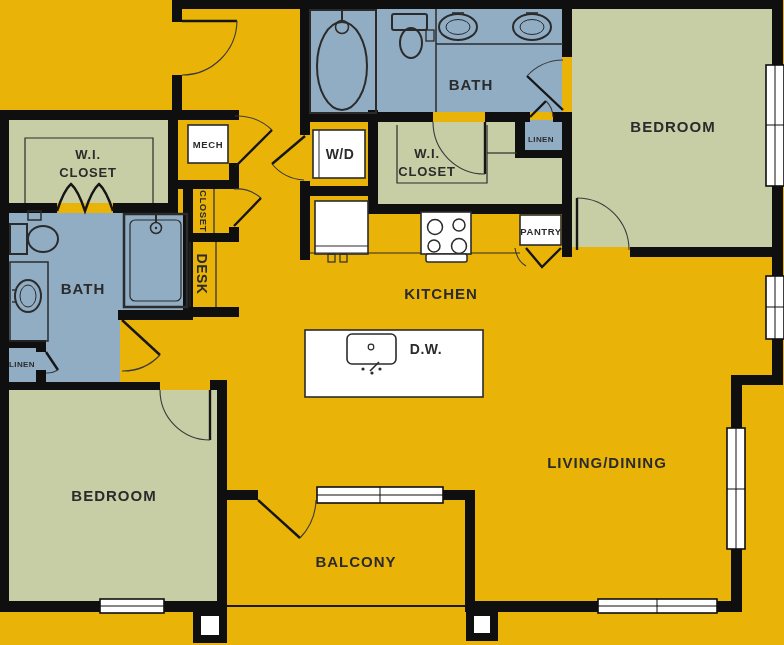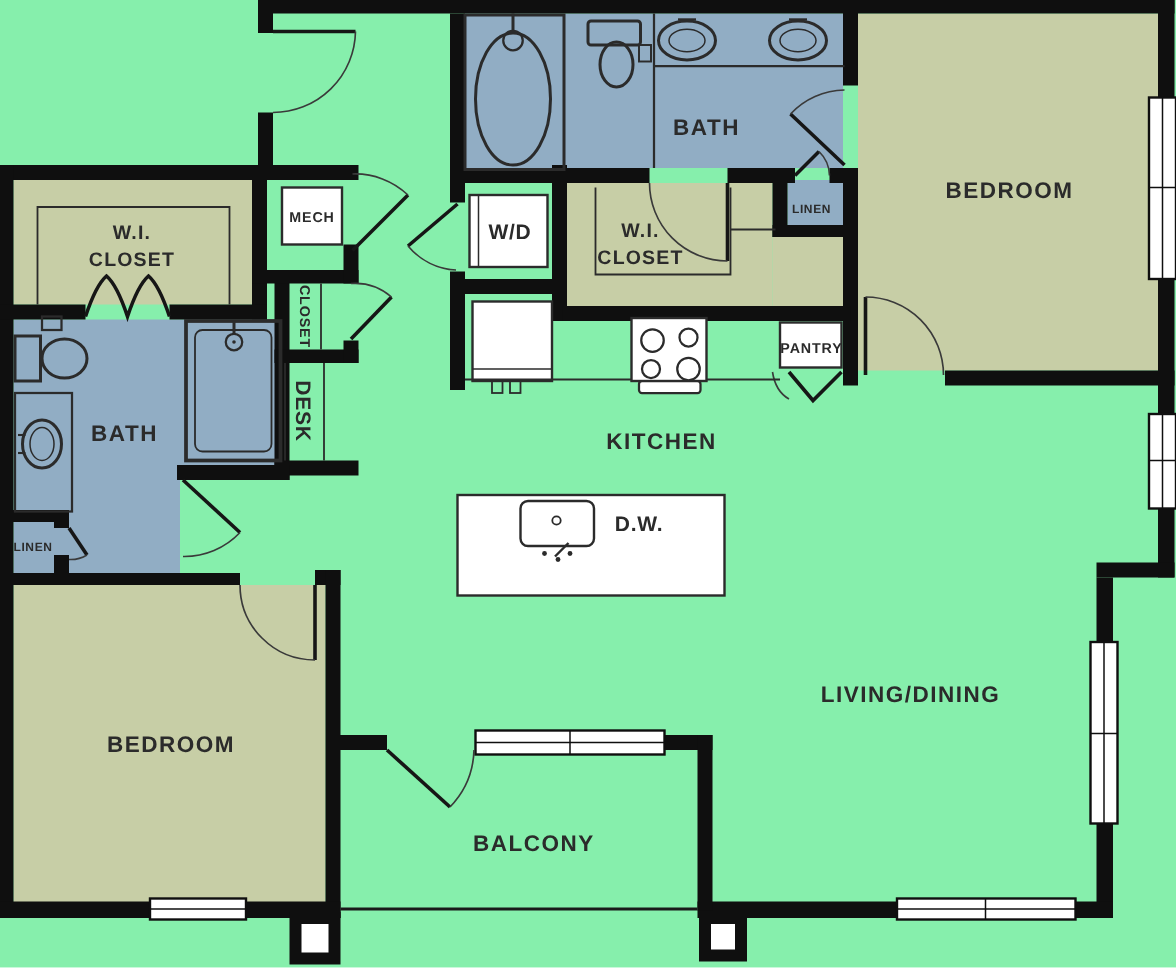--- a/index.html
+++ b/index.html
@@ -1,16 +1,16 @@
 <!DOCTYPE html>
 <html><head>
 <meta charset="utf-8">
 <style>
   html,body{margin:0;padding:0;background:#fff;}
-  #stage{position:relative;width:784px;height:645px;background:#86efac;overflow:hidden;
+  #stage{position:relative;width:784px;height:645px;background:#eab308;overflow:hidden;
          font-family:"Liberation Sans", sans-serif;}
   svg{position:absolute;left:0;top:0;}
   text{font-family:"Liberation Sans", sans-serif;font-weight:bold;}
   .lbl-lg{font-size:15px;letter-spacing:1px;}
   .lbl-md{font-size:13px;letter-spacing:0.8px;}
   .lbl-sm{font-size:9.5px;letter-spacing:0.6px;}
   .lbl-xs{font-size:8px;letter-spacing:0.4px;}
   .lbl-wd{font-size:14px;letter-spacing:0.5px;}
   .fx{stroke:#2b2b2b;fill:none;}
   .fxw{stroke:#2b2b2b;fill:#ffffff;}

